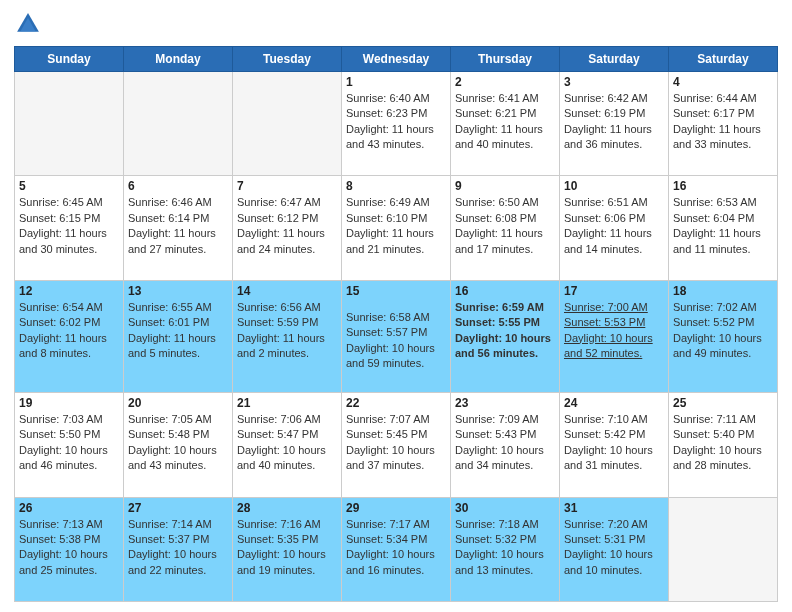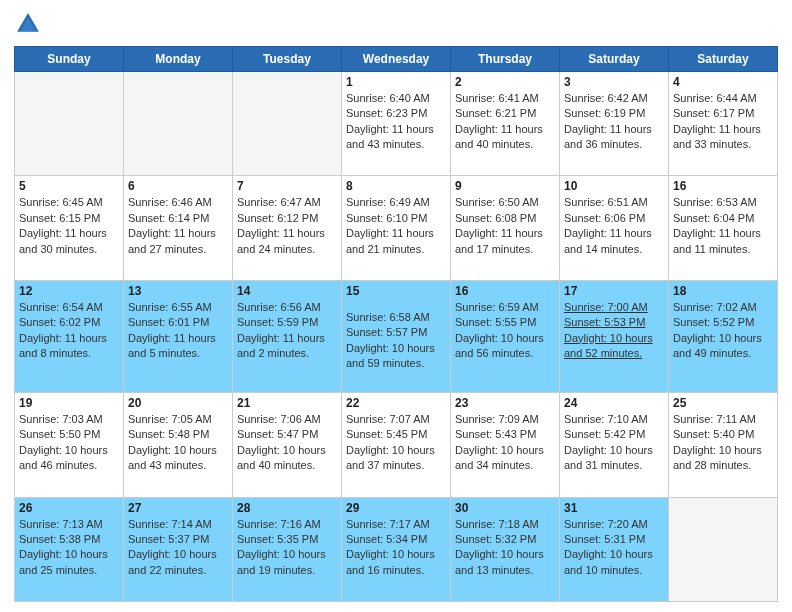--- a/index.html
+++ b/index.html
@@ -238,21 +238,21 @@
           </td>
           <td class="shaded">
             <span class="day-number">15</span>
             <div class="day-info" style="white-space: pre-line; margin-top: 12px;">Sunrise: 6:58 AM
 Sunset: 5:57 PM
 Daylight: 10 hours
 and 59 minutes.</div>
           </td>
           <td class="shaded">
             <span class="day-number">16</span>
-            <div class="day-info" style="white-space: pre-line;">Sunrise: 6:59 AM
+            <div class="day-info" style="white-space: pre-line; font-weight: bold;">Sunrise: 6:59 AM
 Sunset: 5:55 PM
 Daylight: 10 hours
 and 56 minutes.</div>
           </td>
           <td class="shaded">
             <span class="day-number">17</span>
             <div class="day-info" style="white-space: pre-line; text-decoration: underline;">Sunrise: 7:00 AM
 Sunset: 5:53 PM
 Daylight: 10 hours
 and 52 minutes.</div>

